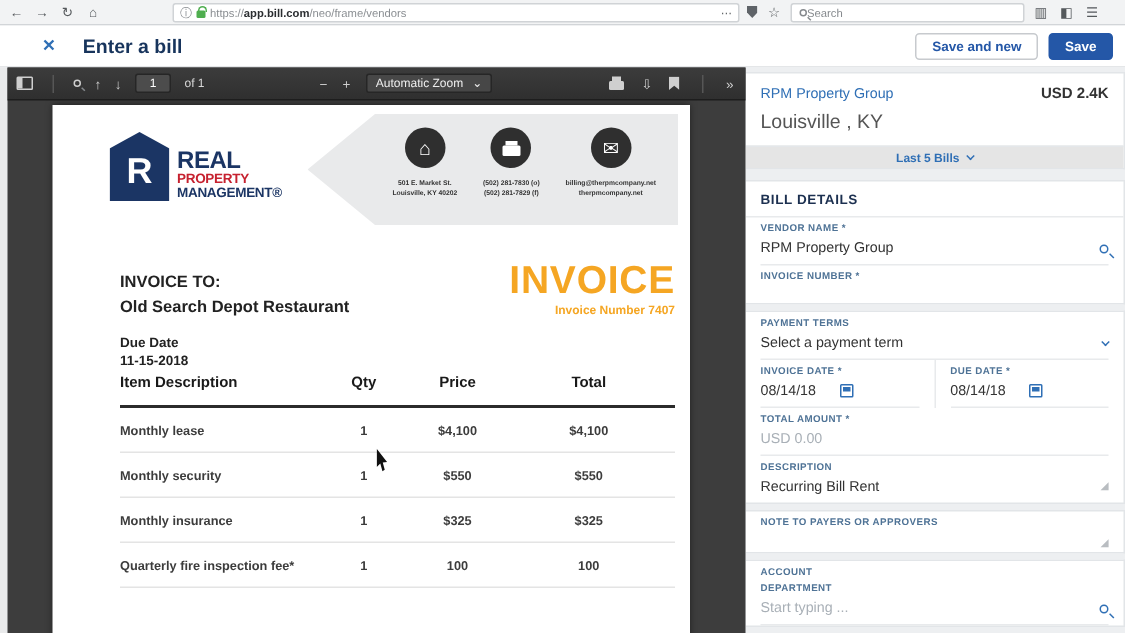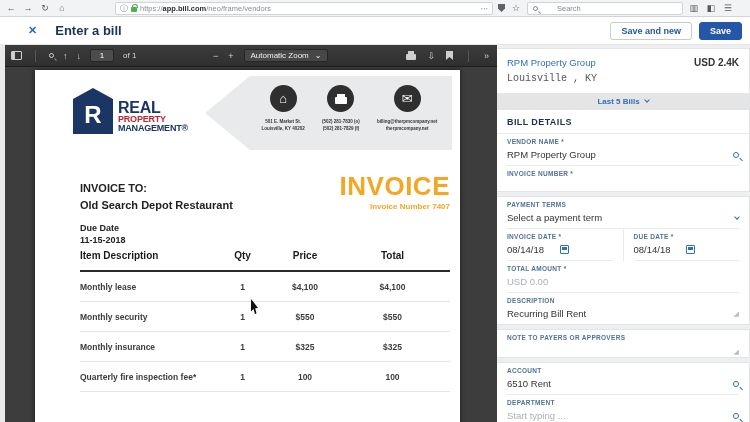--- a/index.html
+++ b/index.html
@@ -9,21 +9,21 @@
   #chrome { height:17px; background:#f2f3f4; border-bottom:1px solid #d2d5d8; display:flex; align-items:center; padding:0 5px; gap:5px; font-size:9px; color:#5c6063; }
   .nav-ic { width:12px; text-align:center; cursor:default; font-size:9px; color:#55595c; }
   #urlbar { margin-left:42px; width:378px; height:13px; background:#fff; border:1px solid #d0d3d6; border-radius:2px; display:flex; align-items:center; padding:0 4px; gap:3px; font-size:7.5px; }
   #urlbar .info { color:#8a8e92; font-size:8px; }
   .lock { width:6px; height:5px; background:#4fae4f; border-radius:1px; position:relative; margin-top:2px; }
   .lock::before { content:""; position:absolute; top:-3px; left:1px; width:4px; height:3px; border:1px solid #4fae4f; border-bottom:none; border-radius:3px 3px 0 0; }
   .url-txt { white-space:nowrap; overflow:hidden; }
   .url-dim { color:#8a8e92; } .url-dom { color:#2b2e31; }
   #urlbar .more { margin-left:auto; color:#5c6063; }
   .shield { width:7px; height:8px; background:#5f6368; clip-path:polygon(0 0,100% 0,100% 55%,50% 100%,0 55%); }
-  #searchbox { width:156px; height:13px; background:#fff; border:1px solid #d0d3d6; border-radius:2px; display:flex; align-items:center; gap:19px; padding:0 5px; color:#85898d; font-size:7.5px; }
+  #searchbox { width:156px; height:13px; background:#fff; border:1px solid #d0d3d6; border-radius:2px; display:flex; align-items:center; gap:0; padding:0 5px; color:#85898d; font-size:7.5px; }
   .mag { width:5px; height:5px; border:1px solid #85898d; border-radius:50%; position:relative; flex:none; }
   .mag::after { content:""; position:absolute; width:3px; height:1px; background:#85898d; left:4px; top:5px; transform:rotate(45deg); }
   .mag.blue { border-color:#2f6fb5; width:6px; height:6px; border-width:1.4px; }
   .mag.blue::after { background:#2f6fb5; width:4px; height:1.4px; left:5px; top:6px; }
 
   
   #appbar { height:28px; background:#fff; display:flex; align-items:center; padding:0 8px 0 28px; border-bottom:1px solid #e4e6e8; }
   #close-x { color:#2f6fb5; font-size:11px; font-weight:bold; cursor:pointer; }
   #page-title { margin-left:18px; font-size:13px; font-weight:bold; color:#17345c; }
   #appbar .sp { flex:1; }
@@ -90,21 +90,21 @@
   #cursor { position:absolute; left:246px; top:232px; width:11px; height:16px; background:#111; clip-path:polygon(0 0,0 78%,23% 62%,36% 95%,50% 89%,38% 58%,64% 56%); z-index:50; }
 
   
   #panel { width:253px; background:#edeff1; display:flex; flex-direction:column; overflow:hidden; }
   .card { background:#fff; border:1px solid #e2e5e8; border-left:none; }
   #vendor-card { margin-top:3px; }
   .v-top { padding:8px 10px 9px; }
   .v-row { display:flex; align-items:baseline; }
   .v-name { color:#2f6fb5; font-size:9.5px; cursor:pointer; }
   .v-amt { margin-left:auto; font-size:10px; font-weight:bold; color:#333; }
-  .v-loc { font-size:10px; color:#555; margin-top:5px;font-family:Liberation Mono, monospace; }
+  .v-loc { font-size:13px; color:#555; margin-top:5px; }
   .last-bills { background:#e5e5e5; border-top:1px solid #e4e7ea; height:15px; display:flex; align-items:center; justify-content:center; gap:5px; color:#2f6fb5; font-size:8px; font-weight:bold; cursor:pointer; }
   .chev { width:4px; height:4px; border-right:1.4px solid #2f6fb5; border-bottom:1.4px solid #2f6fb5; transform:rotate(45deg); margin-top:-2px; }
   .gap { height:11px; }
   .sect { margin-bottom:4px; }
   .sect-title { font-size:9px; font-weight:bold; color:#1c3050; letter-spacing:.4px; padding:7px 10px 6px; border-bottom:1px solid #e8eaec; }
   .field { padding:4px 10px 0; }
   .lbl { font-size:6.5px; font-weight:bold; color:#4f7396; letter-spacing:.3px; }
   .val { display:flex; align-items:center; font-size:9.5px; color:#333; padding:4px 0 5px; border-bottom:1px solid #e8eaec; min-height:14px; }
   .val.no-b { border-bottom:none; }
   .val .right { margin-left:auto; }
@@ -353,24 +353,20 @@
         <div class="val no-b note-box">
           <span></span>
           <span class="grip">◢</span>
         </div>
       </div>
     </div>
 
     <div class="card sect">
       <div class="field">
         <div class="lbl">ACCOUNT</div>
-        <div class="val">
-          <span>6510 Rent</span>
-          <span class="mag blue right"></span>
-        </div>
       </div>
       <div class="field">
         <div class="lbl">DEPARTMENT</div>
         <div class="val">
           <span class="ph">Start typing ...</span>
           <span class="mag blue right"></span>
         </div>
       </div>
 
     </div>

